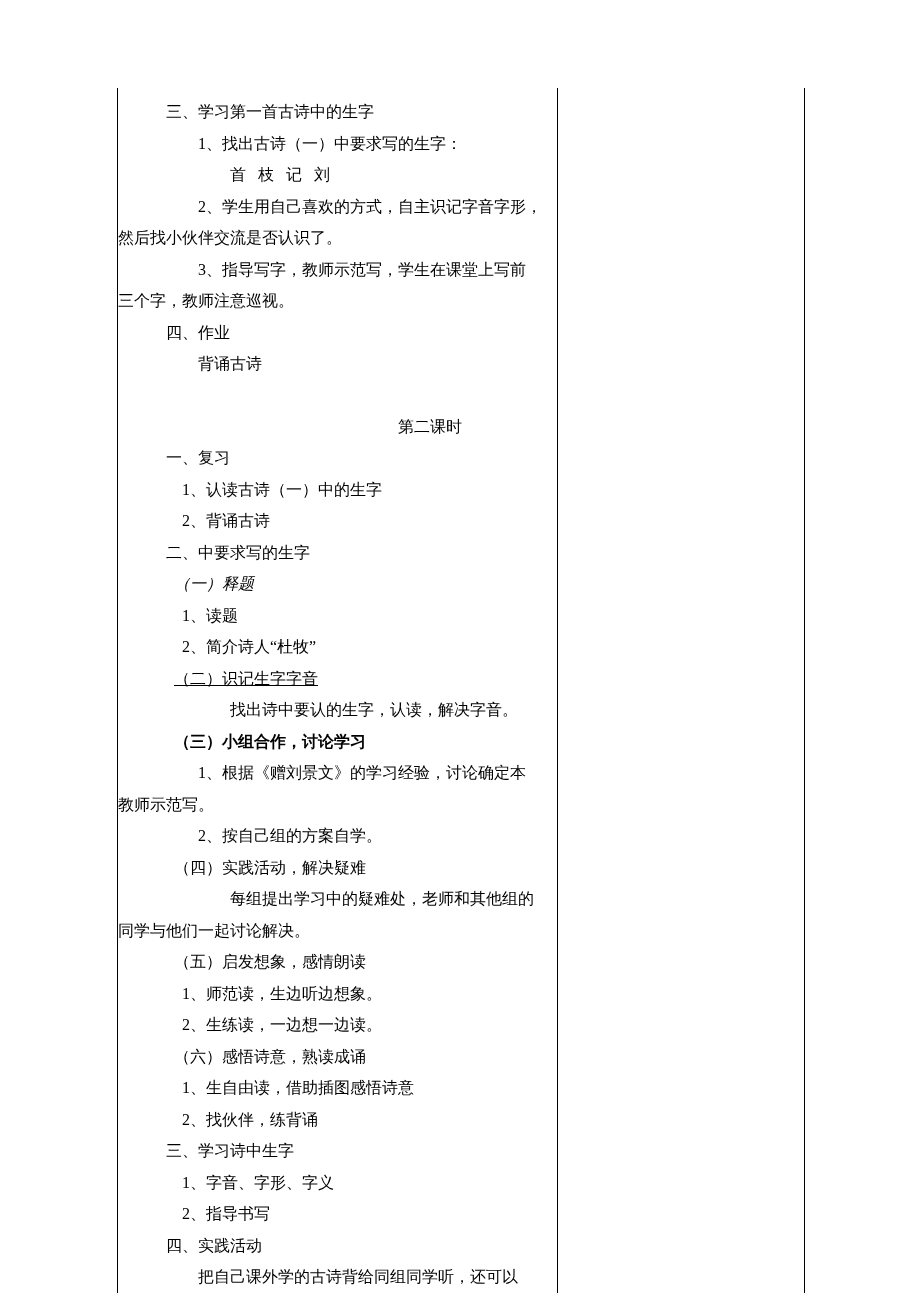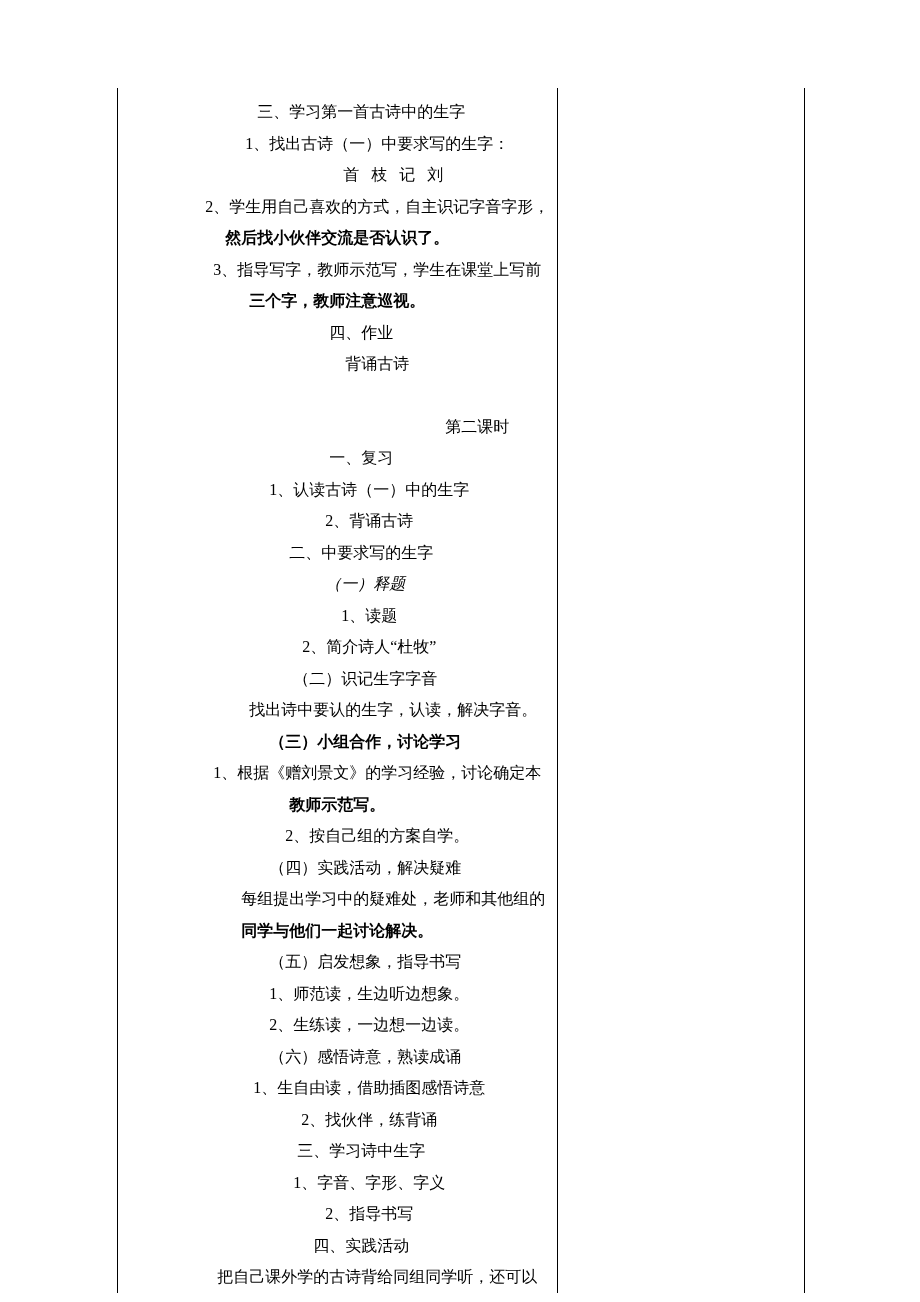--- a/index.html
+++ b/index.html
@@ -10,21 +10,20 @@
     font-size: 16px;
     line-height: 2.0;
     color: #000;
   }
   .page {
     width: 920px;
     height: 1302px;
     position: relative;
     box-sizing: border-box;
     padding: 88px 0 0 4px;
-    text-align: center;
   }
   .table {
     position: absolute;
     left: 117px;
     top: 88px;
     width: 688px;
     border-collapse: collapse;
     border-top: none; 
   }
   .cell-left {
@@ -43,21 +42,21 @@
     border-bottom: none;
     box-sizing: border-box;
   }
   .line {
     padding-left: 0;
     white-space: pre-wrap;
   }
   .indent1 { padding-left: 48px; }
   .indent2 { padding-left: 80px; }
   .indent3 { padding-left: 112px; }
-  .wrap { padding-left: 0; font-weight: bold; }
+  .wrap { padding-left: 0; }
   .content {
     font-size: 16px;
     line-height: 31.5px;
   }
 </style>
 </head>
 <body>
 
 <div class="page">
   <table class="table">
@@ -84,33 +83,33 @@
           <div class="line indent1">一、复习</div>
           <div class="line" style="padding-left:64px;">1、认读古诗（一）中的生字</div>
           <div class="line" style="padding-left:64px;">2、背诵古诗</div>
 
           <div class="line indent1">二、中要求写的生字</div>
 
           <div class="line" style="padding-left:56px;font-style:italic;">（一）释题</div>
           <div class="line" style="padding-left:64px;">1、读题</div>
           <div class="line" style="padding-left:64px;">2、简介诗人“杜牧”</div>
 
-          <div class="line" style="padding-left:56px;">（二）识记生字字音</div>
+          <div class="line" style="padding-left:56px;text-decoration:underline;">（二）识记生字字音</div>
           <div class="line" style="padding-left:112px;">找出诗中要认的生字，认读，解决字音。</div>
 
           <div class="line" style="padding-left:56px;font-weight:bold;">（三）小组合作，讨论学习</div>
           <div class="line indent2">1、根据《赠刘景文》的学习经验，讨论确定本</div>
           <div class="line wrap">教师示范写。</div>
           <div class="line indent2">2、按自己组的方案自学。</div>
 
           <div class="line" style="padding-left:56px;">（四）实践活动，解决疑难</div>
           <div class="line" style="padding-left:112px;">每组提出学习中的疑难处，老师和其他组的</div>
           <div class="line wrap">同学与他们一起讨论解决。</div>
 
-          <div class="line" style="padding-left:56px;">（五）启发想象，指导书写</div>
+          <div class="line" style="padding-left:56px;">（五）启发想象，感情朗读</div>
           <div class="line" style="padding-left:64px;">1、师范读，生边听边想象。</div>
           <div class="line" style="padding-left:64px;">2、生练读，一边想一边读。</div>
 
           <div class="line" style="padding-left:56px;">（六）感悟诗意，熟读成诵</div>
           <div class="line" style="padding-left:64px;">1、生自由读，借助插图感悟诗意</div>
           <div class="line" style="padding-left:64px;">2、找伙伴，练背诵</div>
 
           <div class="line indent1">三、学习诗中生字</div>
           <div class="line" style="padding-left:64px;">1、字音、字形、字义</div>
           <div class="line" style="padding-left:64px;">2、指导书写</div>

